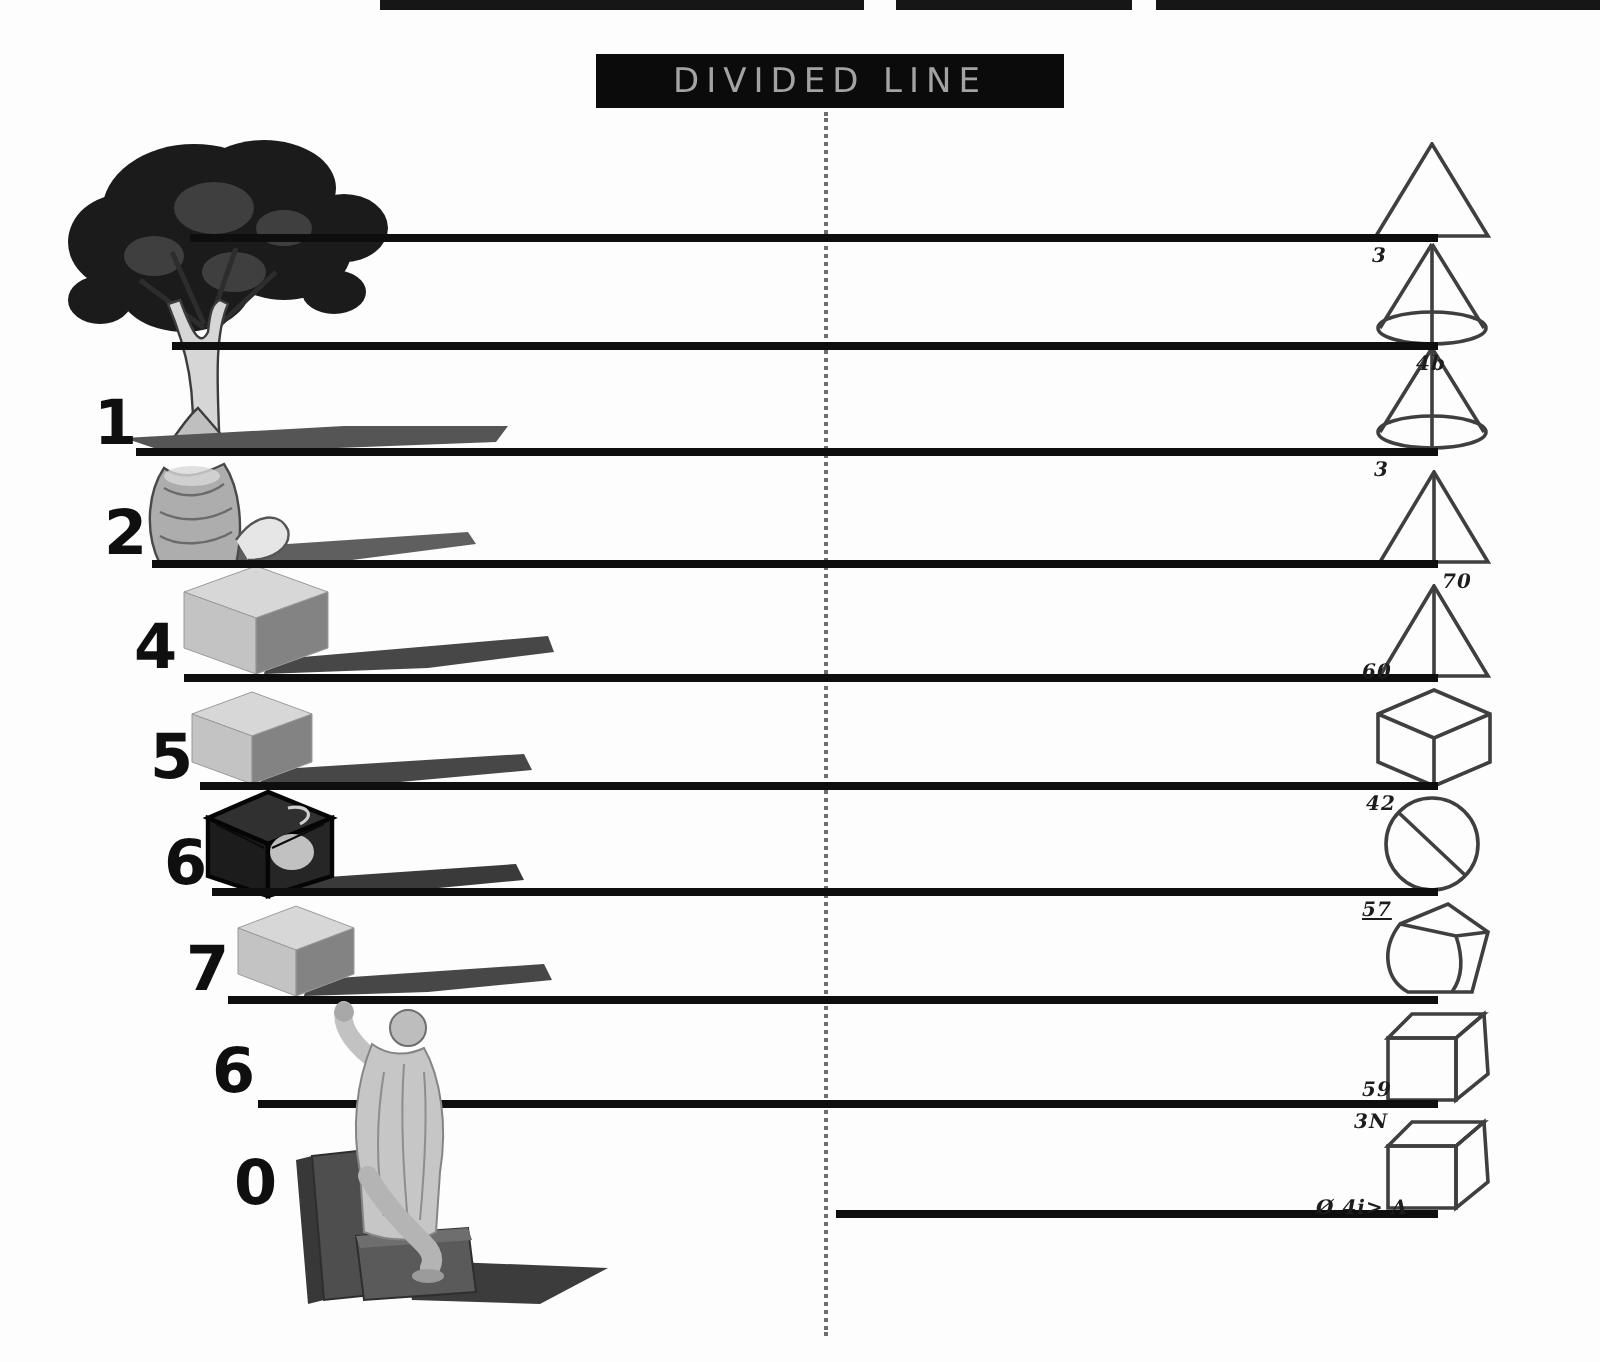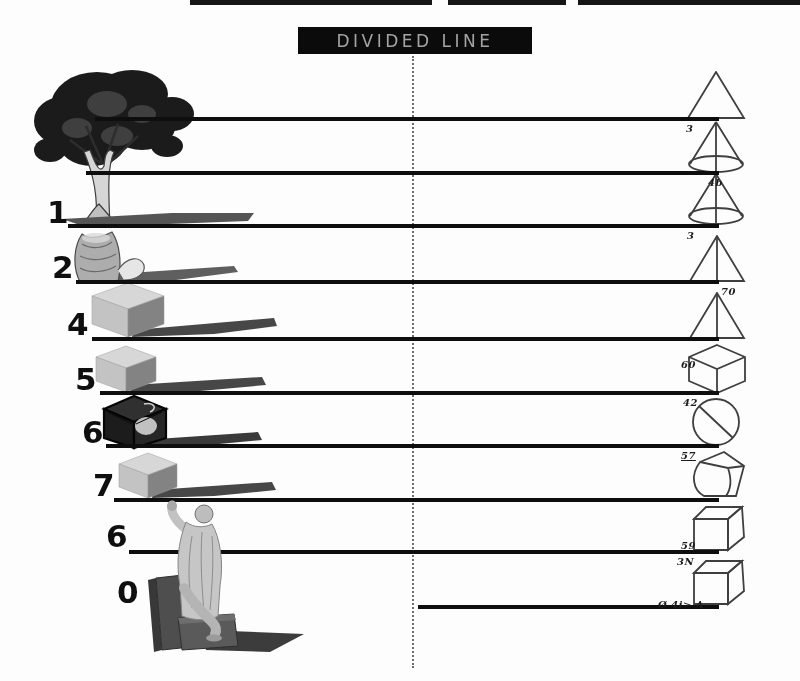--- a/index.html
+++ b/index.html
@@ -53,21 +53,21 @@
   <span class="row-num" style="left:75px;top:364px;">5</span>
   <span class="row-num" style="left:82px;top:417px;">6</span>
   <span class="row-num" style="left:93px;top:470px;">7</span>
   <span class="row-num" style="left:106px;top:521px;">6</span>
   <span class="row-num" style="left:117px;top:577px;">0</span>
 
   <span class="rlabel" style="left:686px;top:124px;">3</span>
   <span class="rlabel" style="left:668px;top:178px;margin-left:40px;">4b</span>
   <span class="rlabel" style="left:687px;top:231px;">3</span>
   <span class="rlabel" style="left:721px;top:287px;">70</span>
-  <span class="rlabel" style="left:681px;top:360px;">60</span>
+  <span class="rlabel" style="left:681px;top:332px;">60</span>
   <span class="rlabel" style="left:683px;top:398px;">42</span>
   <span class="rlabel" style="left:681px;top:451px;text-decoration:underline;">57</span>
   <span class="rlabel" style="left:681px;top:505px;margin-top:36px;">59</span>
   <span class="rlabel" style="left:677px;top:557px;">3N</span>
   <span class="rlabel" style="left:658px;top:600px;">Ø 4i&gt; Λ</span>
 
   <svg class="shape" style="left:686px;top:71px;" width="60" height="48" viewBox="0 0 60 48">
     <polygon class="ln" points="30,1 2,47 58,47"></polygon>
   </svg>
 

